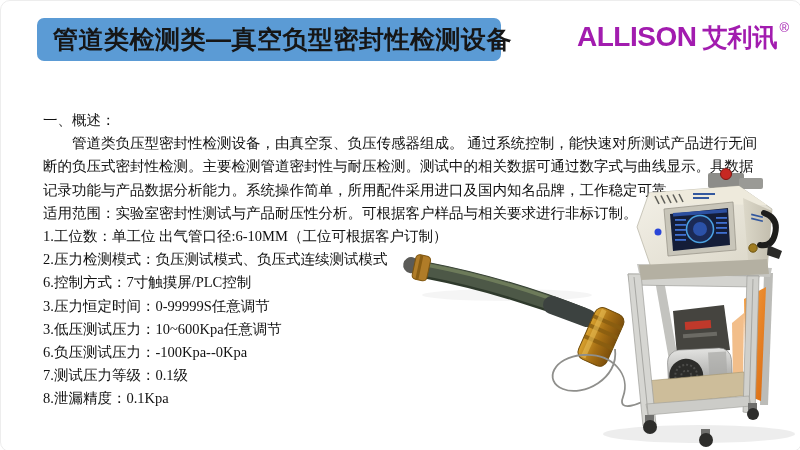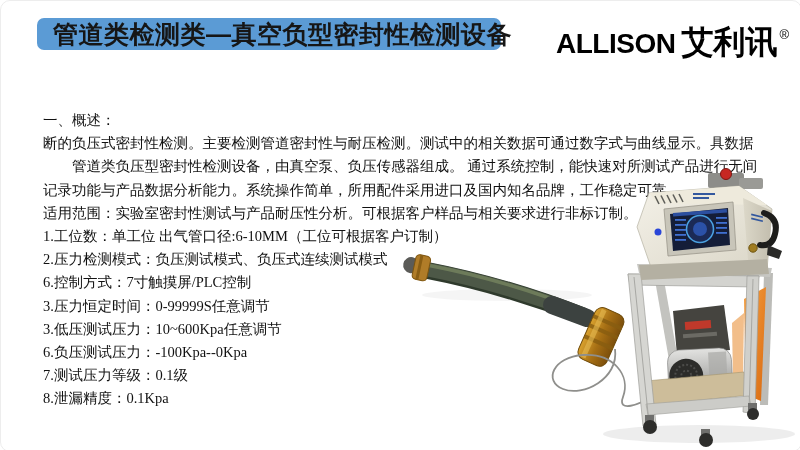--- a/index.html
+++ b/index.html
@@ -3,34 +3,34 @@
 <meta charset="utf-8">
 <style>
   html,body { margin:0; padding:0; background:#ffffff; }
   .page {
     position:relative; width:800px; height:450px; background:#ffffff;
     border:1px solid #ededed; border-radius:10px; overflow:hidden;
     font-family:"Liberation Serif","DejaVu Serif",serif; color:#111;
   }
   
   .banner {
-    position:absolute; left:36px; top:17px; width:464px; height:32px;
+    position:absolute; left:36px; top:17px; width:464px; height:43px;
     background:#5b9bd5; border-radius:7px; display:flex; align-items:center;
     padding-left:16px; box-sizing:border-box;
   }
   .banner-title {
     font-family:"Liberation Sans","DejaVu Sans",sans-serif; font-weight:bold;
     font-size:25px; color:#161616; letter-spacing:0.5px; white-space:nowrap;
   }
   .logo {
     position:absolute; right:12px; top:20px; display:flex; align-items:baseline;
-    color:#000000; font-family:"Liberation Sans","DejaVu Sans",sans-serif; font-weight:bold;
+    color:#a21caf; font-family:"Liberation Sans","DejaVu Sans",sans-serif; font-weight:bold;
   }
   .logo-en { font-size:28px; letter-spacing:-0.5px; }
-  .logo-cn { font-size:32px; margin-left:6px; }
+  .logo-cn { font-size:25px; margin-left:6px; }
   .logo-r  { font-size:13px; font-weight:normal; position:relative; top:-14px; margin-left:2px; }
   
   .content { position:absolute; left:42px; top:71px; width:720px; font-size:14.5px;margin-top:37px; }
   .line { height:23.2px; line-height:23.2px; white-space:nowrap; }
   .indent { padding-left:29px; }
   
   .photo { position:absolute; left:386px; top:152px; width:412px; height:296px; }
   .photo svg { display:block; }
 </style>
 </head>
@@ -43,22 +43,22 @@
   </div>
 
   <div class="logo">
     <span class="logo-en">ALLISON</span>
     <span class="logo-cn">艾利讯</span>
     <span class="logo-r">®</span>
   </div>
 
   <div class="content">
     <div class="line">一、概述：</div>
+    <div class="line indent">管道类负压型密封性检测设备，由真空泵、负压传感器组成。 通过系统控制，能快速对所测试产品进行无间</div>
     <div class="line">断的负压式密封性检测。主要检测管道密封性与耐压检测。测试中的相关数据可通过数字式与曲线显示。具数据</div>
-    <div class="line indent">管道类负压型密封性检测设备，由真空泵、负压传感器组成。 通过系统控制，能快速对所测试产品进行无间</div>
     <div class="line">记录功能与产品数据分析能力。系统操作简单，所用配件采用进口及国内知名品牌，工作稳定可靠。</div>
     <div class="line">适用范围：实验室密封性测试与产品耐压性分析。可根据客户样品与相关要求进行非标订制。</div>
     <div class="line">1.工位数：单工位  出气管口径:6-10MM（工位可根据客户订制）</div>
     <div class="line">2.压力检测模式：负压测试模式、负压式连续测试模式</div>
     <div class="line">6.控制方式：7寸触摸屏/PLC控制</div>
     <div class="line">3.压力恒定时间：0-99999S任意调节</div>
     <div class="line">3.低压测试压力：10~600Kpa任意调节</div>
     <div class="line">6.负压测试压力：-100Kpa--0Kpa</div>
     <div class="line">7.测试压力等级：0.1级</div>
     <div class="line">8.泄漏精度：0.1Kpa</div>

